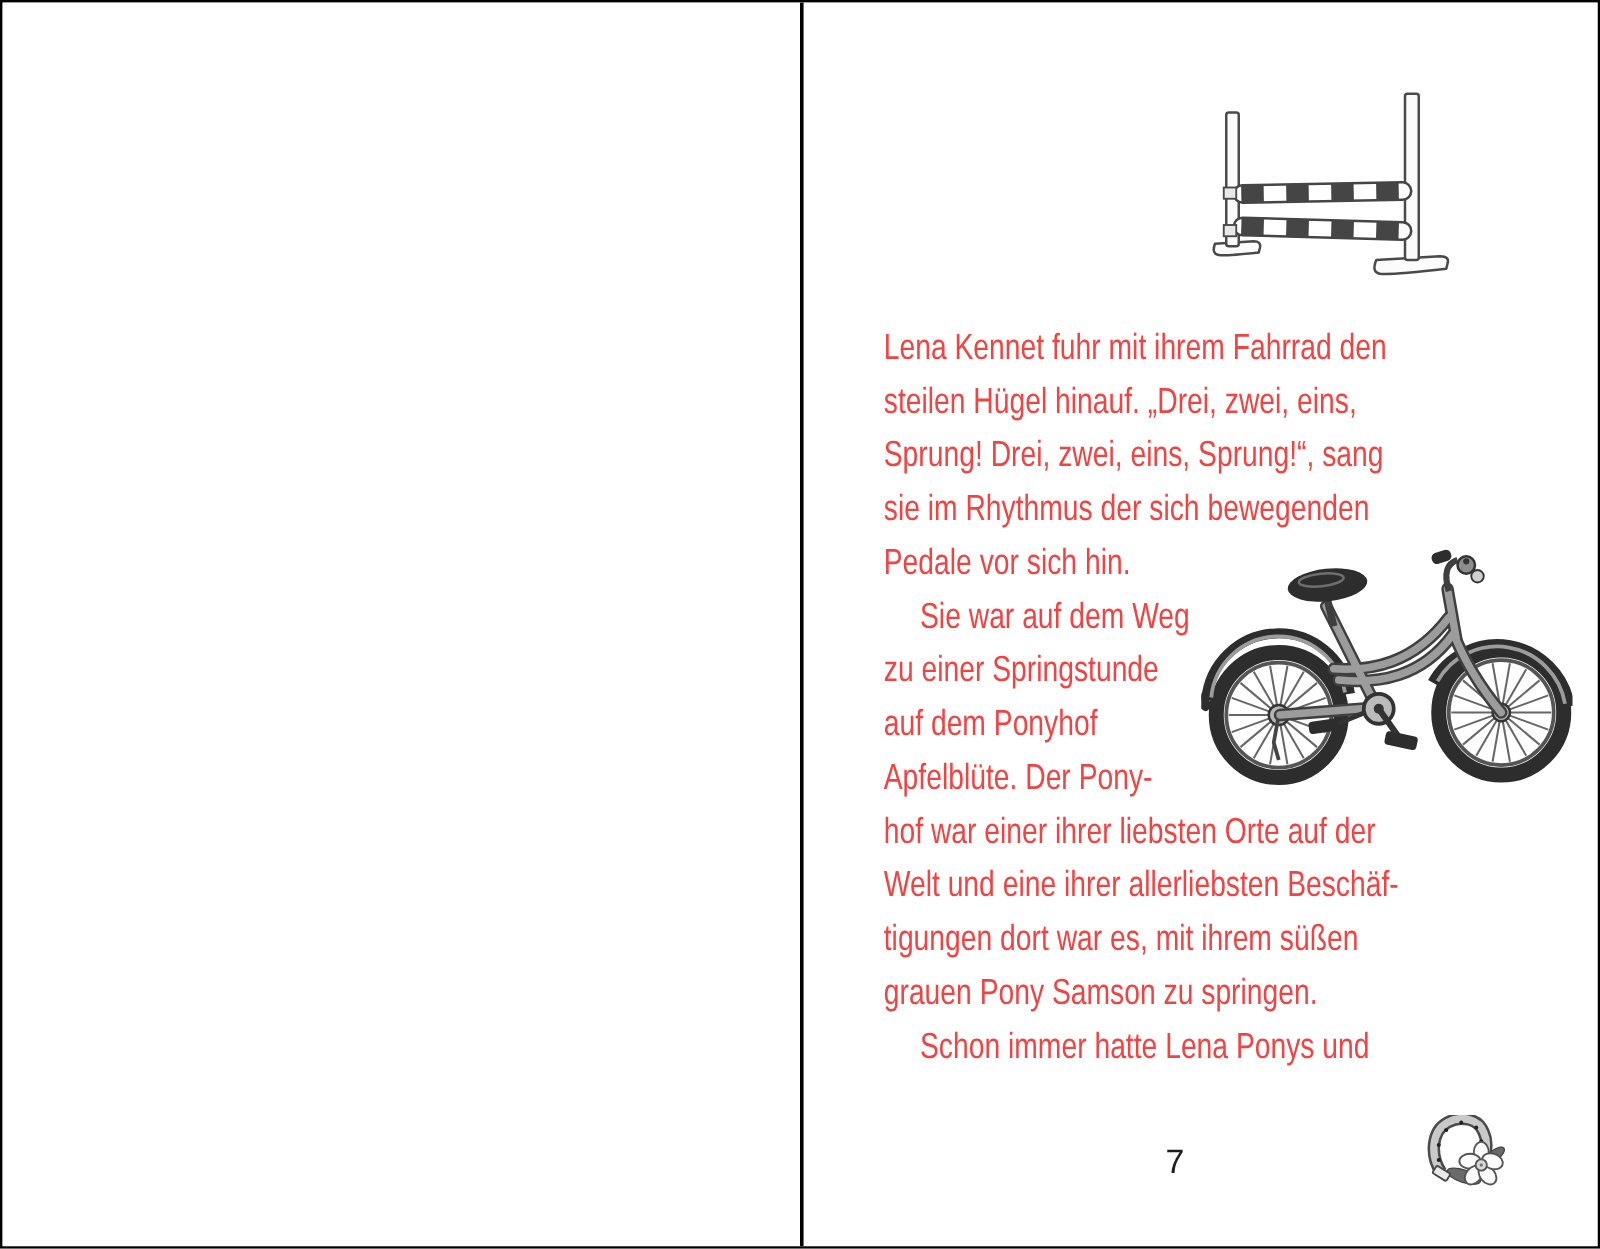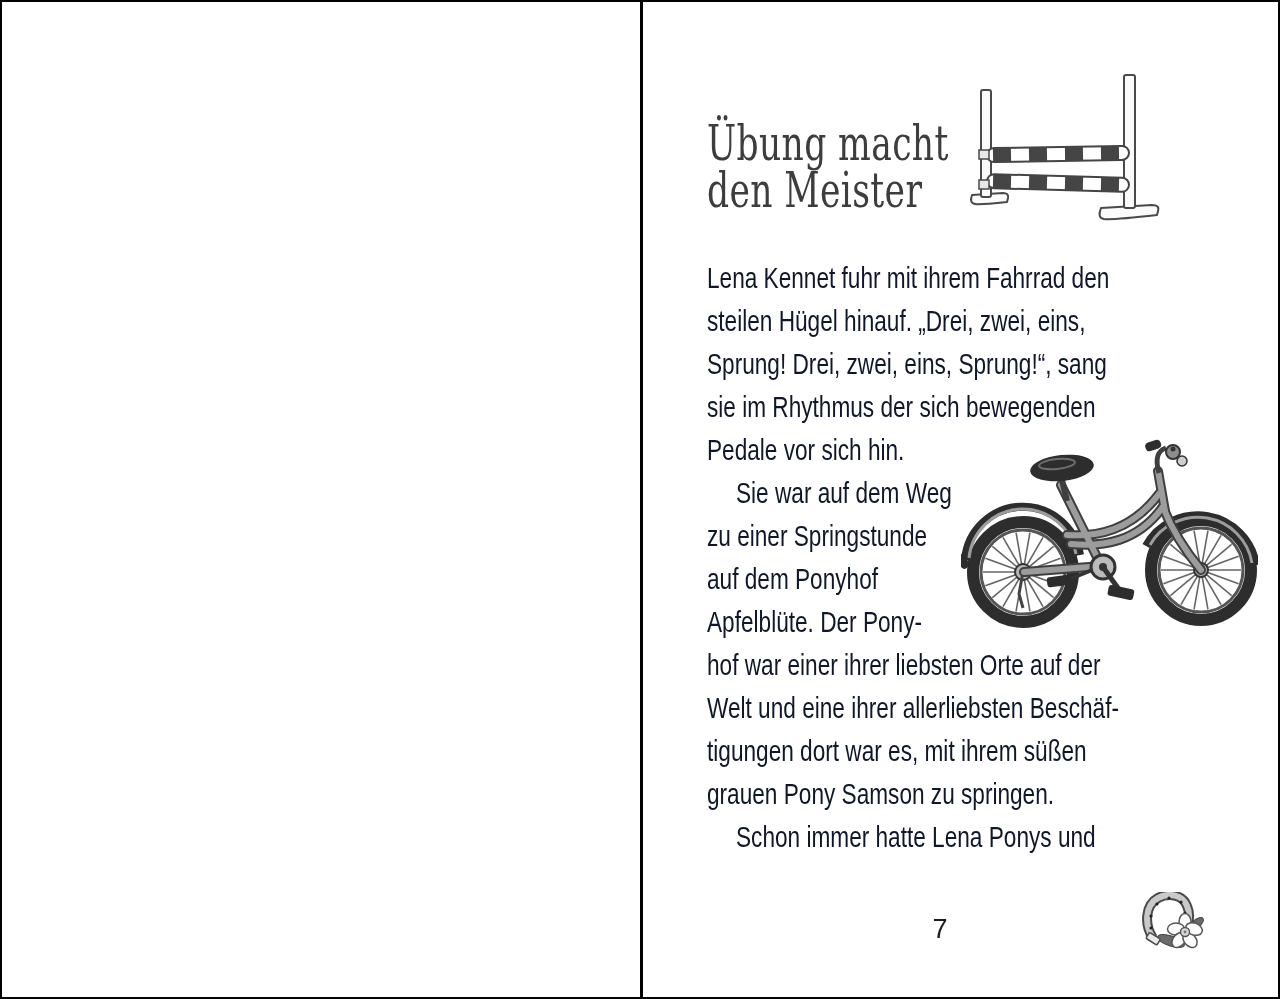--- a/index.html
+++ b/index.html
@@ -34,21 +34,21 @@
     display:block;
     font-size:48px;
     line-height:47px;
     white-space:nowrap;
     transform:scaleX(0.72);
     transform-origin:0 50%;
     letter-spacing:0.5px;
   }
   .body-text{
     position:absolute;left:64px;top:255px;width:470px;
-    color:#0f172a;
+    color:#ef4444;
   }
   .bline{
     height:43px;line-height:43px;
     font-size:29px;
     white-space:nowrap;
     transform:scaleX(0.78);
     transform-origin:0 50%;
   }
   .bline.indent{margin-left:29px;}
   .illus{position:absolute;}
@@ -66,24 +66,20 @@
 <body>
 
 <div class="book">
 
   <div class="page-left"></div>
 
   <div class="divider"></div>
 
   <div class="page-right">
 
-    <h1 class="chapter-title">
-      <span class="title-line">Übung macht</span>
-      <span class="title-line">den Meister</span>
-    </h1>
 
     <div class="illus illus-fence">
       <svg width="200" height="150" viewBox="0 0 200 150" xmlns="http://www.w3.org/2000/svg">
         <defs>
           <clipPath id="railTopClip">
               <rect x="24" y="75" width="142" height="14" rx="7"></rect>
             </clipPath>
           <clipPath id="railBotClip">
               <rect x="24" y="104" width="142" height="14" rx="7"></rect>
             </clipPath>

